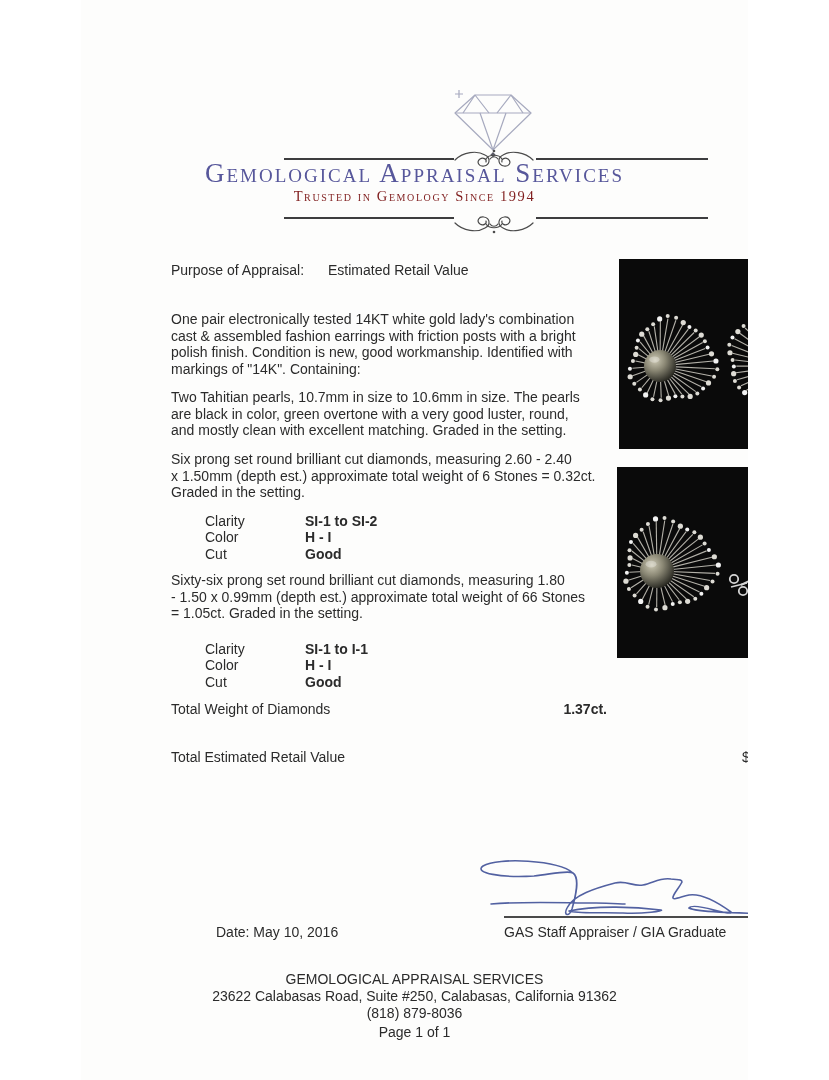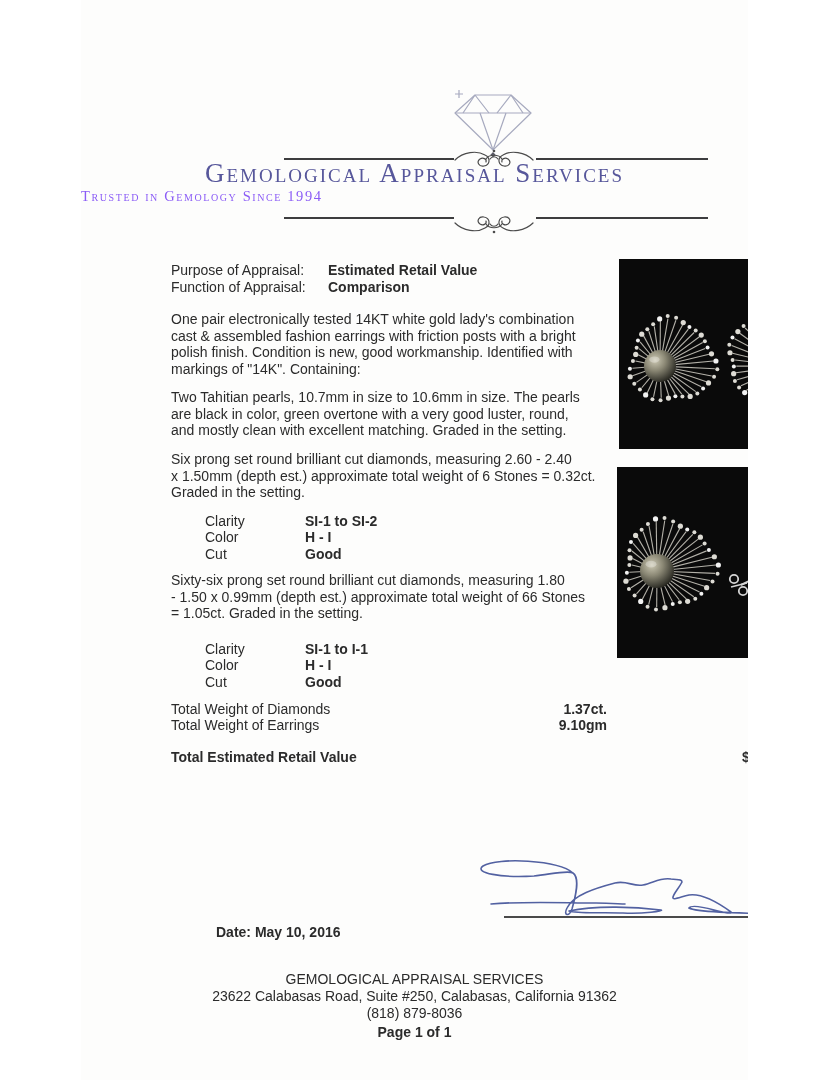--- a/index.html
+++ b/index.html
@@ -9,36 +9,36 @@
     font-family:"Liberation Sans",sans-serif;font-size:14px;color:#2b2b2b;
   }
   .abs{position:absolute;}
   
   .brand-title{
     left:0;right:0;top:158px;text-align:center;
     font-family:"Liberation Serif",serif;font-variant:small-caps;
     font-size:27px;letter-spacing:2px;color:#57579b;font-weight:500;
   }
   .brand-tagline{
-    left:0;right:0;top:188px;text-align:left;
+    left:0;right:0;top:188px;text-align:center;
     font-family:"Liberation Serif",serif;font-variant:small-caps;
-    font-size:14.5px;letter-spacing:1.6px;color:#8b5cf6;
+    font-size:14.5px;letter-spacing:1.6px;color:#7f1d1d;
   }
   .rule{height:2px;background:#3d3d3f;}
   
   .para{line-height:16.6px;white-space:pre-line;width:470px;}
   .field-row{line-height:16.5px;}
   .flabel{display:inline-block;width:157px;}
-  .fval{font-weight:bold;}
+  .fval{font-weight:normal;}
   .grade-row{line-height:16.3px;}
   .glabel{display:inline-block;width:100px;margin-left:11px;}
   .gval{font-weight:bold;}
   .tot-row{position:relative;line-height:16.2px;width:460px;}
   .tot-val{position:absolute;left:356px;width:80px;text-align:right;font-weight:bold;}
-  .bold{font-weight:bold;}
+  .bold{font-weight:normal;}
   
   .photo{background:#0a0a0a;}
   .photo svg{display:block;width:100%;height:100%;}
   
   .centered{left:0;right:0;text-align:center;}
 </style>
 </head>
 <body>
 
 <div class="page">
@@ -76,23 +76,20 @@
       <path d="M80,14 C72,6 58,4 50,9 C44,12 45,19 51,20 C56,21 59,16 55,13 C52,11 48,13 49,16"></path>
       <path d="M33,13 C36,8 46,8 49,13 M37,13 C39,10 43,10 45,13"></path>
     </g>
     <circle cx="41" cy="5" r="1.3" fill="#4c4c4c"></circle>
   </svg>
 
   <div class="abs" style="left:90px;top:262px;">
     <div class="field-row">
       <span class="flabel">Purpose of Appraisal:</span><span class="fval">Estimated Retail Value</span>
     </div>
-    <div class="field-row">
-      <span class="flabel">Function of Appraisal:</span><span class="fval">Comparison</span>
-    </div>
   </div>
 
   <div class="abs para" style="left:90px;top:311px;">One pair electronically tested 14KT white gold lady's combination
 cast &amp; assembled fashion earrings with friction posts with a bright
 polish finish. Condition is new, good workmanship.  Identified with
 markings of "14K".  Containing:</div>
 
   <div class="abs para" style="left:90px;top:389px;">Two Tahitian pearls, 10.7mm in size to 10.6mm in size. The pearls
 are black in color, green overtone with a very good luster, round,
 and mostly clean with excellent matching. Graded in the setting.</div>
@@ -126,24 +123,20 @@
     </div>
     <div class="grade-row">
       <span class="glabel">Cut</span><span class="gval">Good</span>
     </div>
   </div>
 
   <div class="abs" style="left:90px;top:701px;">
     <div class="tot-row">
       <span>Total Weight of Diamonds</span>
       <span class="tot-val">1.37ct.</span>
-    </div>
-    <div class="tot-row">
-      <span>Total Weight of Earrings</span>
-      <span class="tot-val">9.10gm</span>
     </div>
   </div>
 
   <div class="abs" style="left:0;top:749px;width:829px;">
     <span class="abs bold" style="left:90px;top:0;">Total Estimated Retail Value</span>
     <span class="abs bold" style="left:661px;top:0;">$</span>
     <span class="abs bold" style="left:684px;top:0;">7340.00</span>
   </div>
 
   <div class="abs photo" style="left:538px;top:259px;width:201px;height:190px;">
@@ -428,19 +421,20 @@
   <svg class="abs" style="left:393px;top:851px;" width="350" height="72" viewBox="0 0 350 72">
     <g stroke="#44549a" stroke-width="1.6" fill="none" stroke-linecap="round" opacity="0.92">
       <path d="M99,22 C84,9 24,6 9,15 C-1,22 28,27 60,25 C78,23 94,19 99,22 C106,27 102,44 98,58 C95,66 89,65 93,57 C99,44 122,37 141,32 C153,29 159,36 169,34 C179,32 187,26 197,28 C203,29 208,28 208,31 C205,37 200,42 199,46 C198,50 206,46 215,44 C229,42 246,53 257,61 C259,63 251,62 240,59 C229,56 217,54 215,57 C222,61 262,62 301,63 C318,64 333,64 340,59"></path>
       <path d="M17,53 C50,50 92,52 122,52 C137,52 146,53 151,53"></path>
       <path d="M95,60 C122,54 162,56 187,59 C191,60 169,63 149,62 C128,61 104,63 95,60"></path>
     </g>
   </svg>
   <div class="abs" style="left:423px;top:916px;width:314px;height:2px;background:#4a4a4a;"></div>
 
   <div class="abs bold" style="left:90px;top:924px;padding-left:45px;">Date: May 10, 2016</div>
+  <div class="abs bold" style="left:423px;top:924px;">GAS Staff Appraiser / GIA Graduate</div>
 
   <div class="abs centered" style="top:971px;">GEMOLOGICAL APPRAISAL SERVICES</div>
   <div class="abs centered" style="top:988px;">23622 Calabasas Road, Suite #250, Calabasas, California 91362</div>
   <div class="abs centered" style="top:1005px;">(818) 879-8036</div>
   <div class="abs centered bold" style="top:1024px;">Page 1 of 1</div>
 
 </div>
 
 </body></html>

